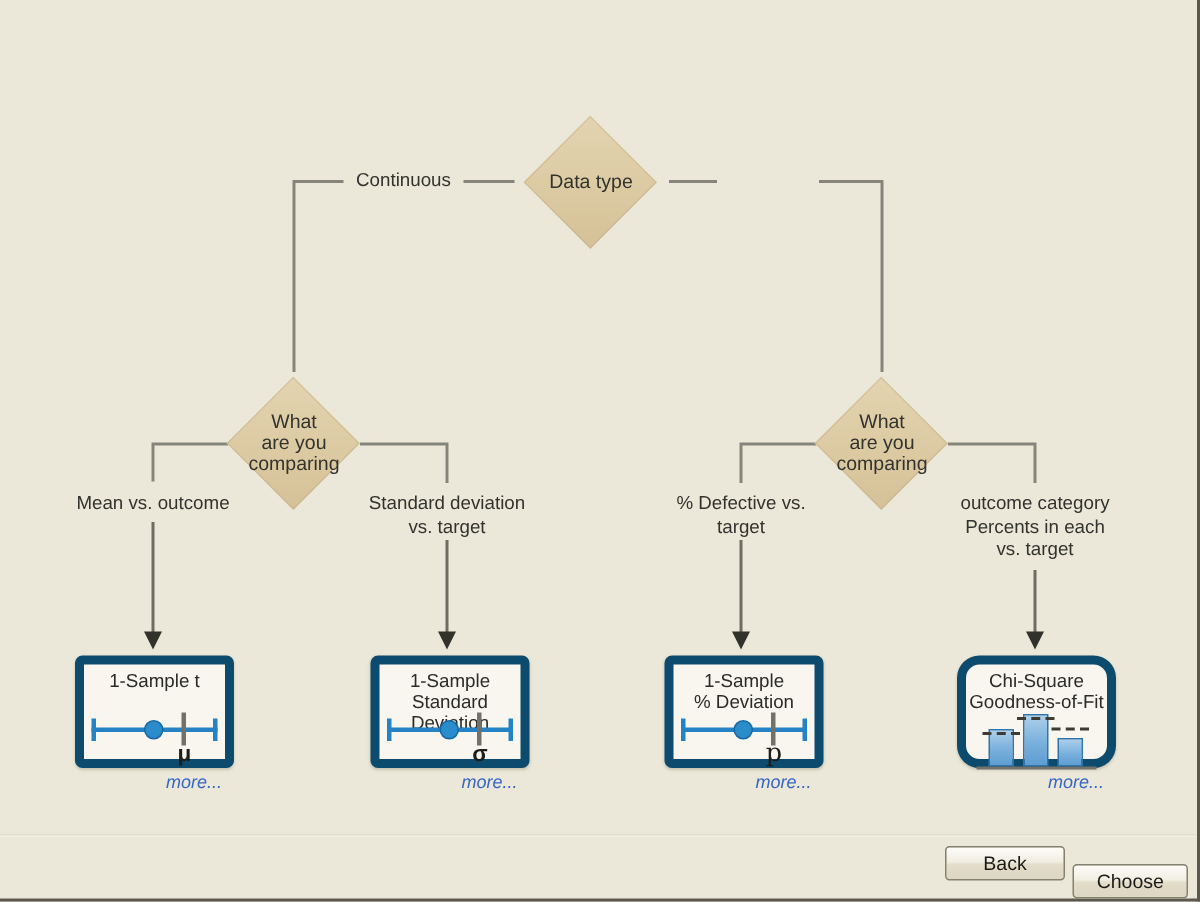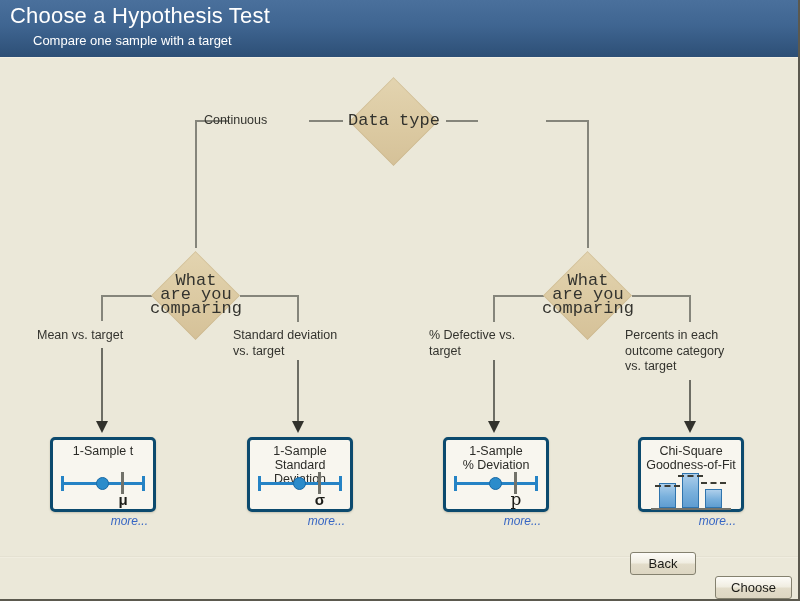--- a/index.html
+++ b/index.html
@@ -11,25 +11,25 @@
        background:linear-gradient(180deg,#4a709c 0%,#3f6591 45%,#2d4f76 100%);
        border-bottom:1px solid #f3f0e4;}
   .hdr-title{position:absolute;left:10px;top:3px;color:#ffffff;font-size:22px;font-weight:400;letter-spacing:0.2px;}
   .hdr-sub{position:absolute;left:33px;top:33px;color:#ffffff;font-size:13px;font-weight:400;}
   
   svg.wires{position:absolute;left:0;top:0;pointer-events:none;}
   
   .diamond{position:absolute;width:63px;height:63px;transform:rotate(45deg);
            background:linear-gradient(135deg,#e3d4b0 0%,#dbc9a1 60%,#d5c198 100%);
            box-shadow:inset 0 0 0 1px rgba(190,170,130,0.35);}
-  .dlabel{position:absolute;width:100px;text-align:center;font-size:17px;line-height:14px;color:#33332e;font-family:Liberation Mono, monospace;}
+  .dlabel{position:absolute;width:100px;text-align:center;font-size:13px;line-height:14px;color:#33332e;}
   
-  .blabel{position:absolute;width:130px;font-size:12.5px;line-height:15.5px;color:#33332e;}
+  .blabel{position:absolute;width:130px;text-align:center;font-size:12.5px;line-height:15.5px;color:#33332e;}
   
-  .card{position:absolute;width:106px;height:75px;background:#f8f6ef;border:3px solid #0c4a6e;
+  .card{position:absolute;width:106px;height:75px;background:#f8f6ef;border:6px solid #0c4a6e;
         border-radius:5px;box-shadow:0 1px 2px rgba(90,85,60,0.25);box-sizing:border-box;cursor:pointer;}
   .card-title{position:absolute;left:0;top:4px;width:100%;text-align:center;
               font-size:12.5px;line-height:14px;color:#2b2b27;}
   .card-title span{display:block;}
   
   .ivl{position:absolute;left:50%;top:29px;transform:translateX(-50%);width:84px;height:42px;}
   .ivl .hline{position:absolute;left:0;top:13px;width:84px;height:3px;background:#2583c5;}
   .ivl .capL{position:absolute;left:0;top:7px;width:3px;height:15px;background:#2583c5;}
   .ivl .capR{position:absolute;right:0;top:7px;width:3px;height:15px;background:#2583c5;}
   .ivl .dot{position:absolute;left:35px;top:8px;width:13px;height:13px;border-radius:50%;
@@ -58,24 +58,20 @@
         background:linear-gradient(180deg,#dfdbcb 0%,#f6f3e7 100%);}
   .btn{position:absolute;height:23px;font-family:"Liberation Sans",sans-serif;font-size:13px;color:#1a1a16;
        background:linear-gradient(180deg,#fdfcf8 0%,#f1eee2 45%,#e2dcc9 55%,#ddd6c2 100%);
        border:1px solid #84816f;border-radius:3px;cursor:pointer;padding:0;}
 </style>
 </head>
 <body>
 
 <div class="window">
 
-  <div class="hdr">
-    <div class="hdr-title">Choose a Hypothesis Test</div>
-    <div class="hdr-sub">Compare one sample with a target</div>
-  </div>
 
   <svg class="wires" width="800" height="601" viewBox="0 0 800 601">
     <g stroke="#85857b" stroke-width="2" fill="none">
       <polyline points="229,121 196,121 196,248"></polyline>
       <line x1="309" y1="121" x2="343" y2="121"></line>
       <line x1="446" y1="121" x2="478" y2="121"></line>
       <polyline points="546,121 588,121 588,248"></polyline>
       <polyline points="152,296 102,296 102,321"></polyline>
       <polyline points="240,296 298,296 298,322"></polyline>
       <polyline points="544,296 494,296 494,322"></polyline>
@@ -106,33 +102,33 @@
   </div>
   <div class="dlabel" style="left:538px;top:274px;">
     <span style="display:block">What</span>
     <span style="display:block">are you</span>
     <span style="display:block">comparing</span>
   </div>
 
   <div class="blabel" style="left:204px;top:113px;">Continuous</div>
 
   <div class="blabel" style="left:37px;top:328px;">
-    <span style="display:block">Mean vs. target</span>
+    <span style="display:block">Mean vs. outcome</span>
   </div>
   <div class="blabel" style="left:233px;top:328px;">
     <span style="display:block">Standard deviation</span>
     <span style="display:block">vs. target</span>
   </div>
   <div class="blabel" style="left:429px;top:328px;">
     <span style="display:block">% Defective vs.</span>
     <span style="display:block">target</span>
   </div>
   <div class="blabel" style="left:625px;top:328px;">
+    <span style="display:block">outcome category</span>
     <span style="display:block">Percents in each</span>
-    <span style="display:block">outcome category</span>
     <span style="display:block">vs. target</span>
   </div>
 
   <div class="card" style="left:50px;top:437px;">
     <div class="card-title">
       <span>1-Sample t</span>
       <span></span>
     </div>
     <div class="ivl">
       <div class="hline"></div>
@@ -170,34 +166,34 @@
       <div class="hline"></div>
       <div class="capL"></div>
       <div class="capR"></div>
       <div class="tick"></div>
       <div class="dot"></div>
       <div class="sym serif">p</div>
     </div>
   </div>
   <div class="more" style="left:443px;top:514px;">more...</div>
 
-  <div class="card" style="left:638px;top:437px;">
+  <div class="card" style="left:638px;top:437px;border-radius:15px;">
     <div class="card-title">
       <span>Chi-Square</span>
       <span>Goodness-of-Fit</span>
     </div>
     <div class="chi">
       <div class="bar b1"></div>
       <div class="bar b2"></div>
       <div class="bar b3"></div>
       <div class="dash d1"></div>
       <div class="dash d2"></div>
       <div class="dash d3"></div>
       <div class="base"></div>
     </div>
   </div>
   <div class="more" style="left:638px;top:514px;">more...</div>
 
   <div class="fsep"></div>
-  <button class="btn" style="left:630px;top:552px;width:66px;">Back</button>
+  <button class="btn" style="left:630px;top:564px;width:80px;">Back</button>
   <button class="btn" style="left:715px;top:576px;width:77px;">Choose</button>
 
 </div>
 
 </body></html>

